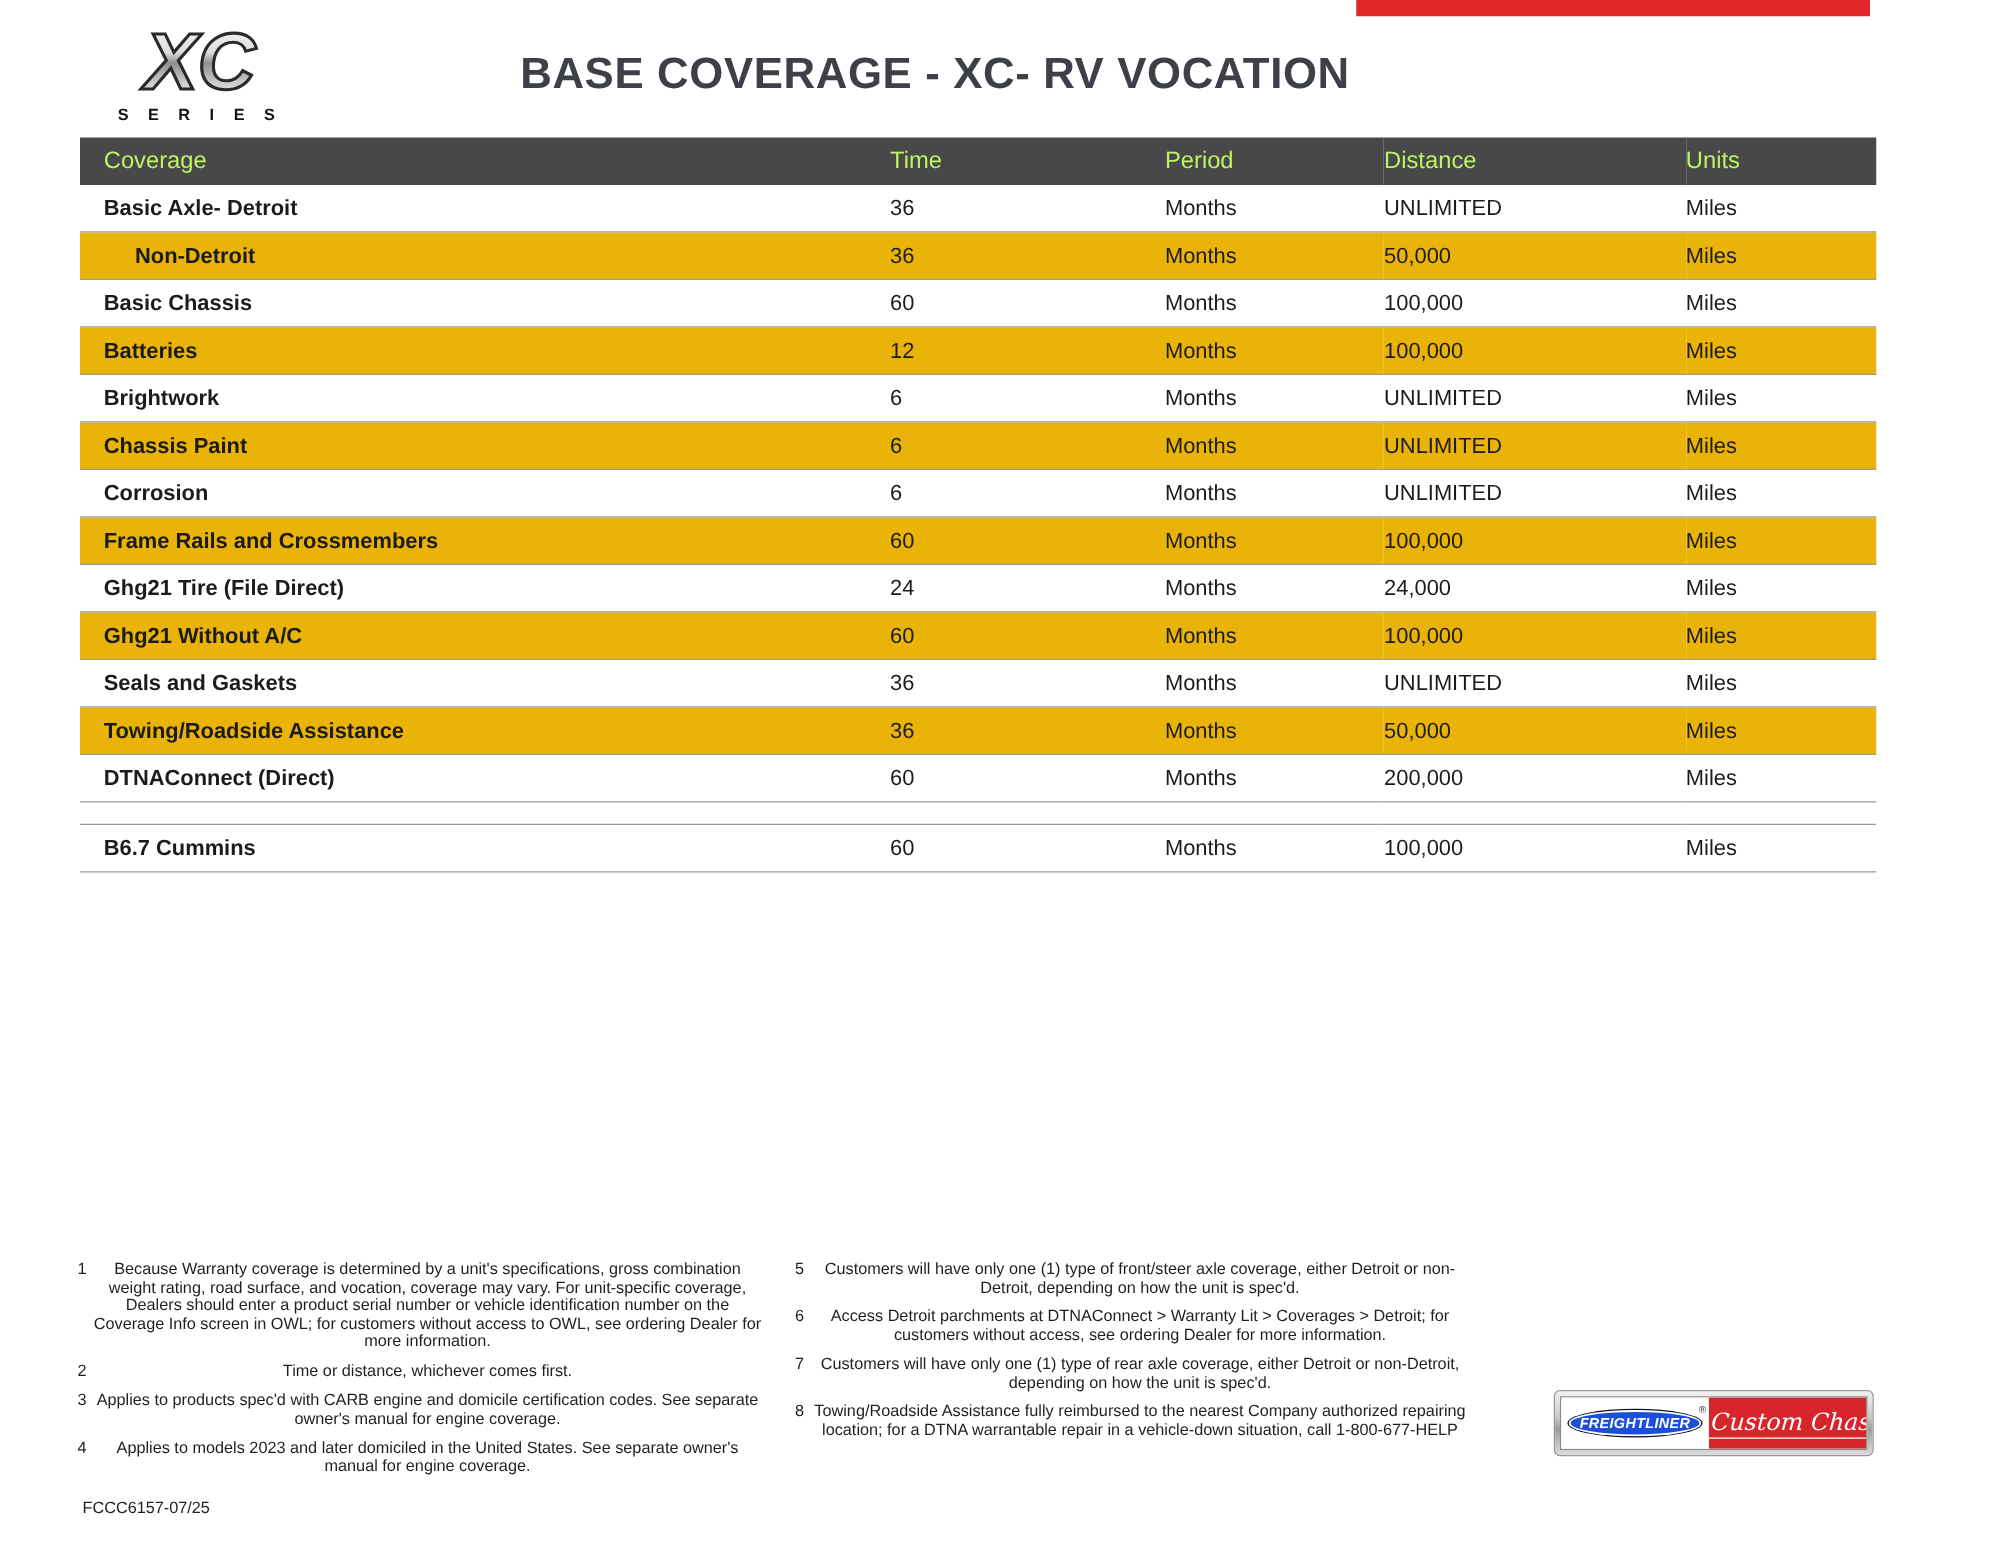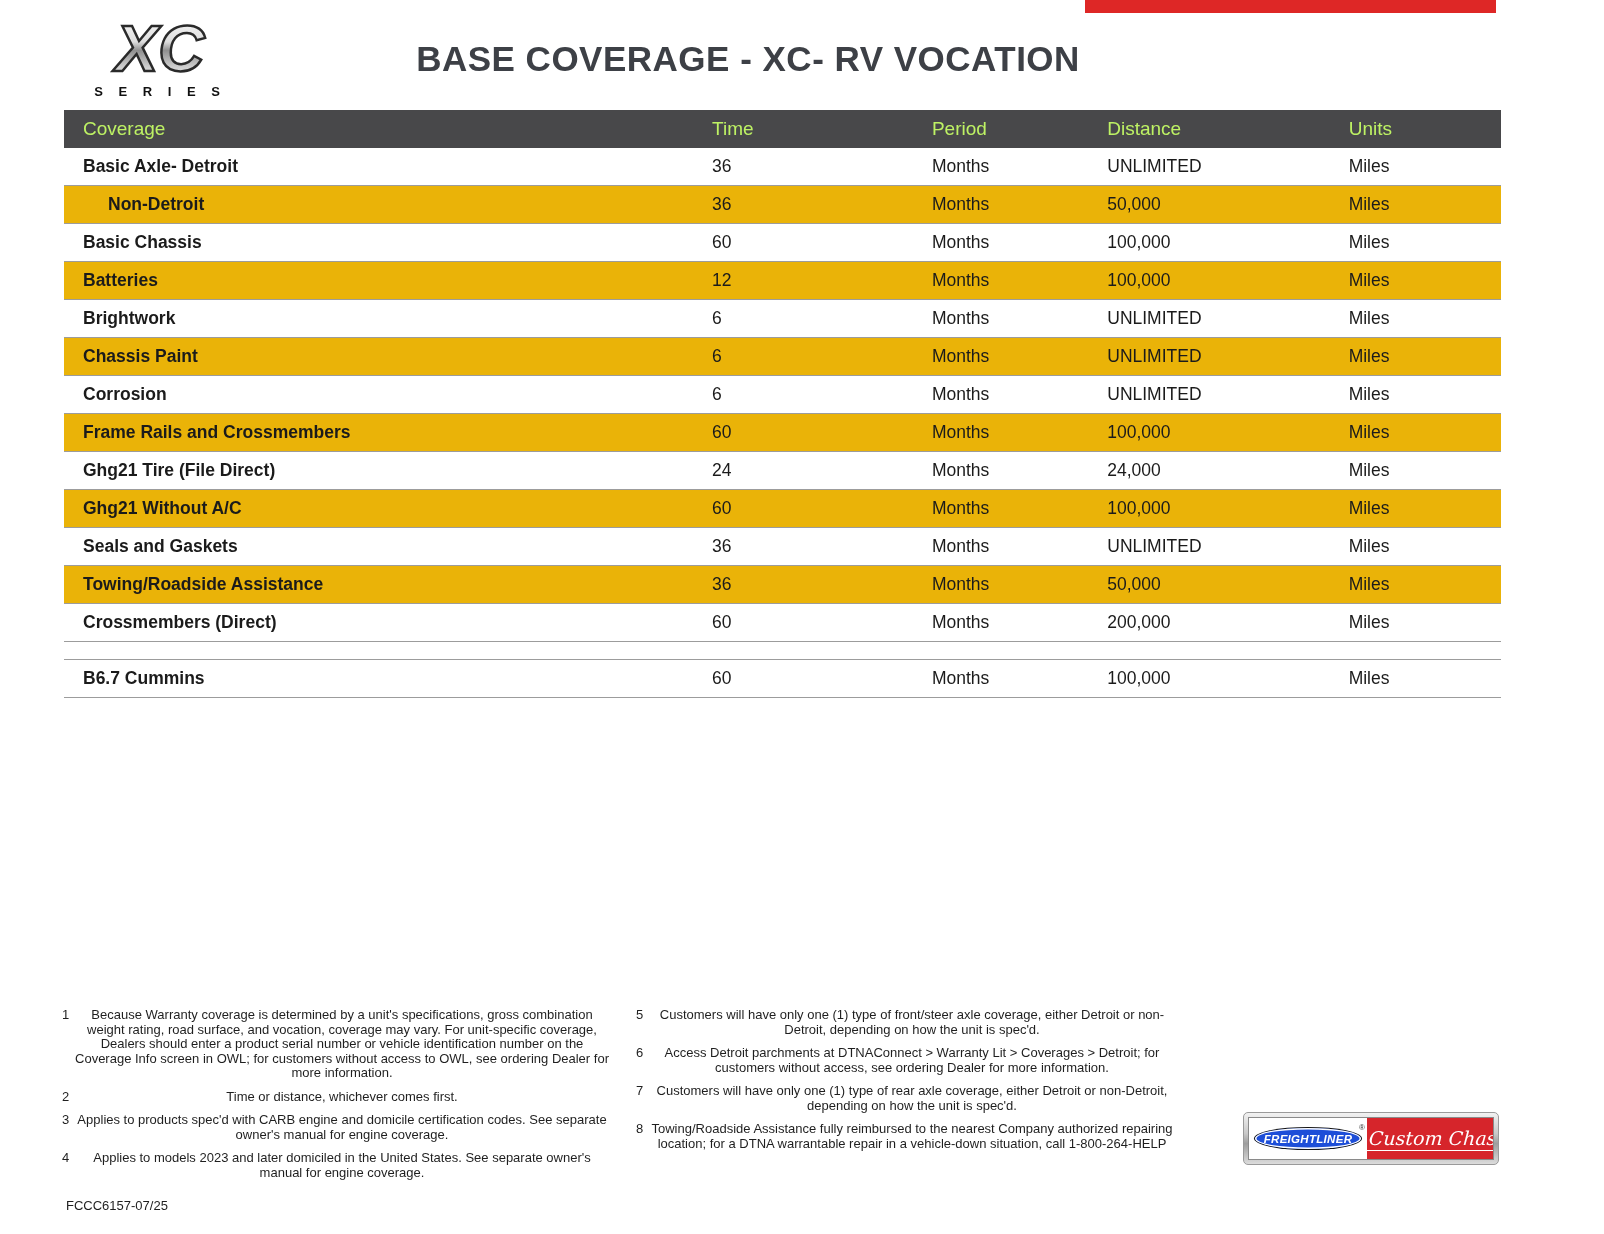--- a/index.html
+++ b/index.html
@@ -224,21 +224,21 @@
             <td>Miles</td>
           </tr>
           <tr class="alt">
             <td class="cov">Towing/Roadside Assistance</td>
             <td>36</td>
             <td>Months</td>
             <td>50,000</td>
             <td>Miles</td>
           </tr>
           <tr>
-            <td class="cov">Crossmembers (Direct)</td>
+            <td class="cov">DTNAConnect (Direct)</td>
             <td>60</td>
             <td>Months</td>
             <td>200,000</td>
             <td>Miles</td>
           </tr>
         </tbody>
     </table>
 
     <div class="table-spacer"></div>
 
@@ -288,21 +288,21 @@
       <div class="footnote">
         <span class="fn-num">6</span>
         <span class="fn-text">Access Detroit parchments at DTNAConnect &gt; Warranty Lit &gt; Coverages &gt; Detroit; for customers without access, see ordering Dealer for more information.</span>
       </div>
       <div class="footnote">
         <span class="fn-num">7</span>
         <span class="fn-text">Customers will have only one (1) type of rear axle coverage, either Detroit or non-Detroit, depending on how the unit is spec'd.</span>
       </div>
       <div class="footnote">
         <span class="fn-num">8</span>
-        <span class="fn-text">Towing/Roadside Assistance fully reimbursed to the nearest Company authorized repairing location; for a DTNA warrantable repair in a vehicle-down situation, call 1-800-264-HELP</span>
+        <span class="fn-text">Towing/Roadside Assistance fully reimbursed to the nearest Company authorized repairing location; for a DTNA warrantable repair in a vehicle-down situation, call 1-800-677-HELP</span>
       </div>
     </div>
 
   <div class="doc-code">FCCC6157-07/25</div>
 
   <div class="fcc-badge">
     <div class="fcc-inner">
       <div class="fcc-left">
         <span class="fl-oval">FREIGHTLINER</span>
         <span class="fl-reg">®</span>

